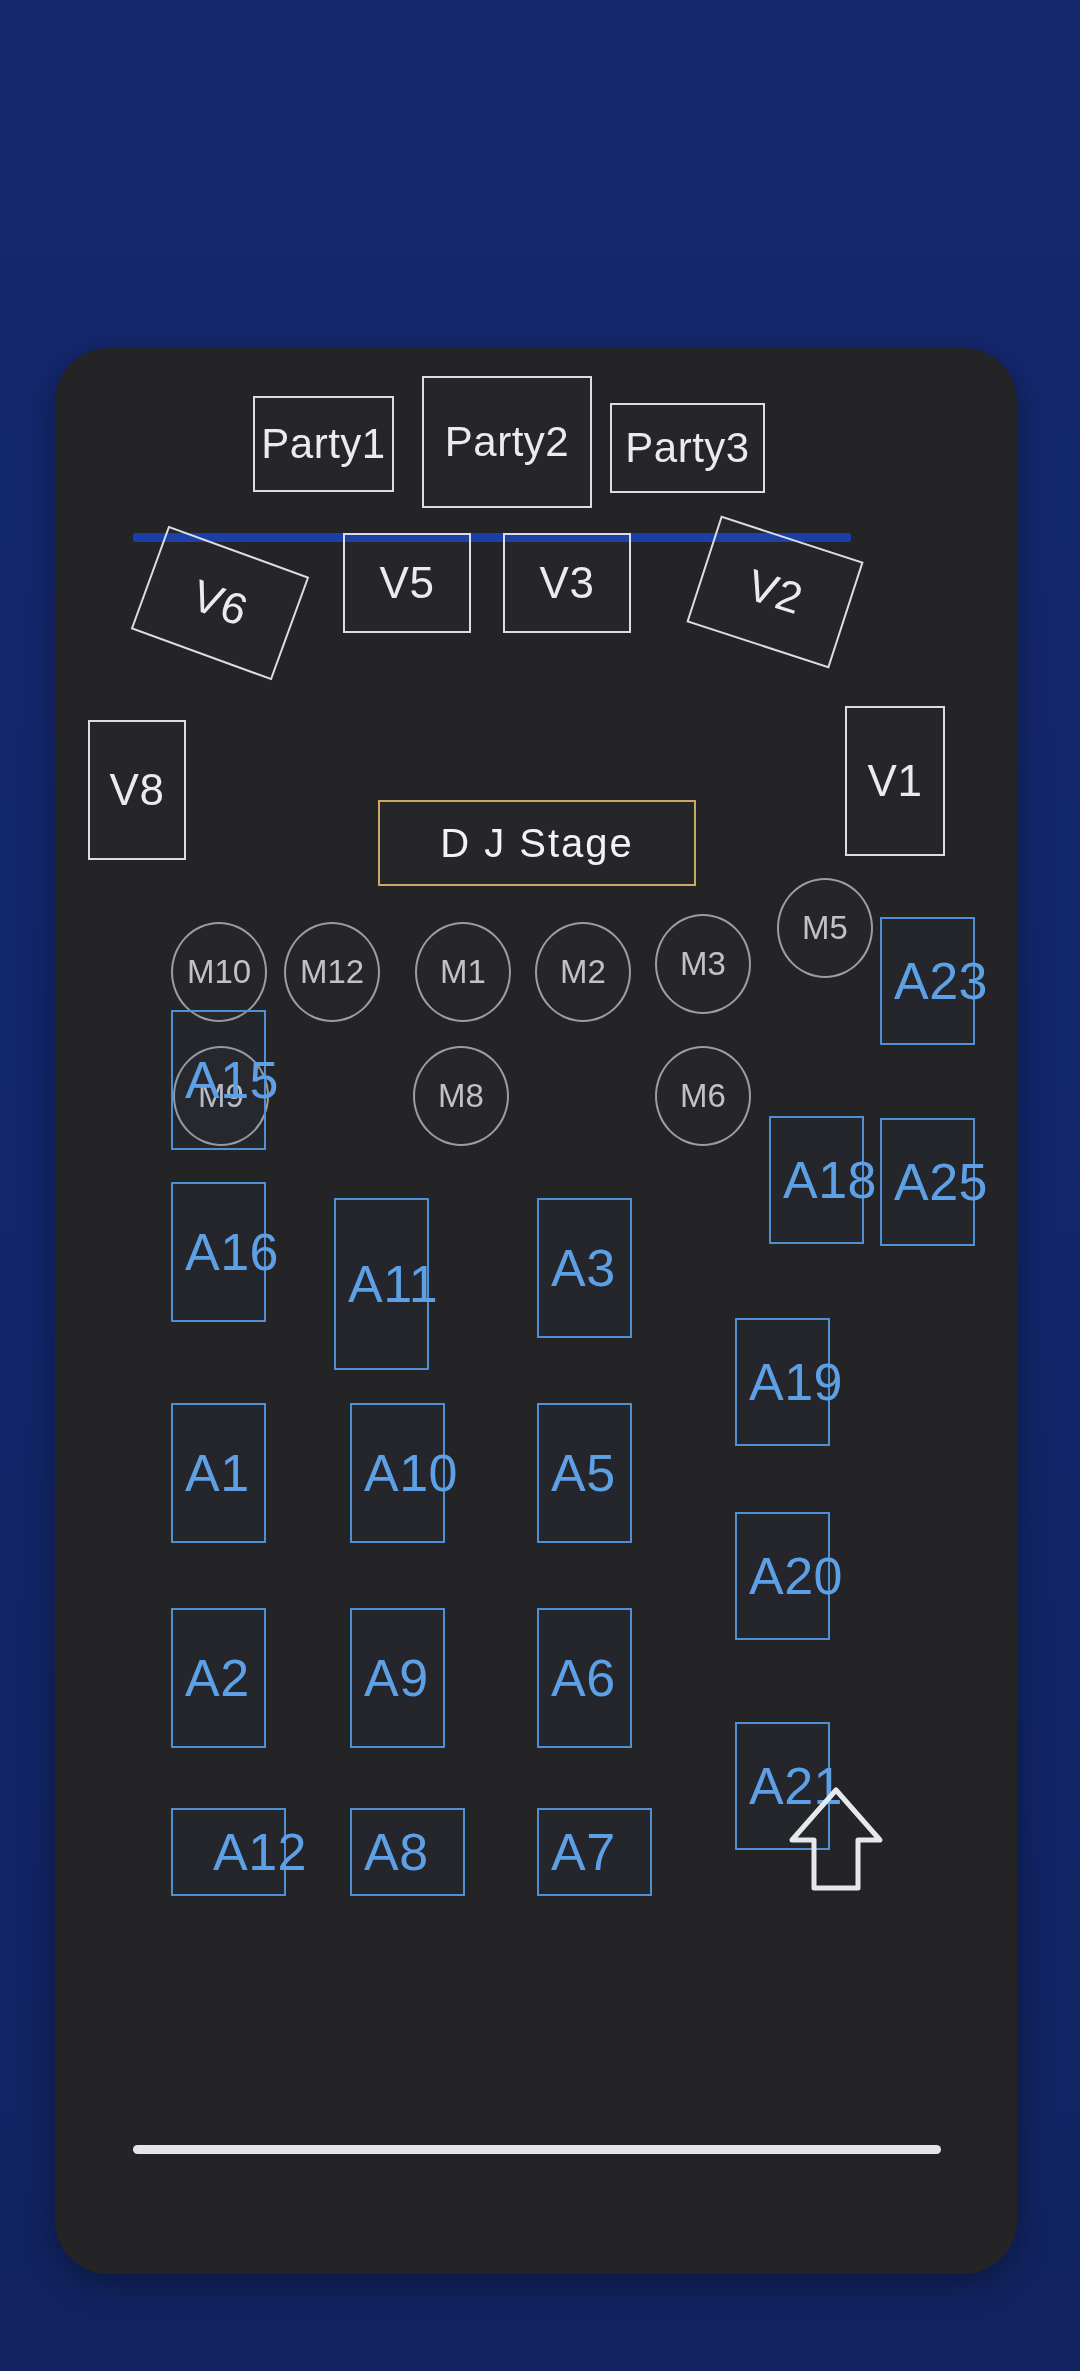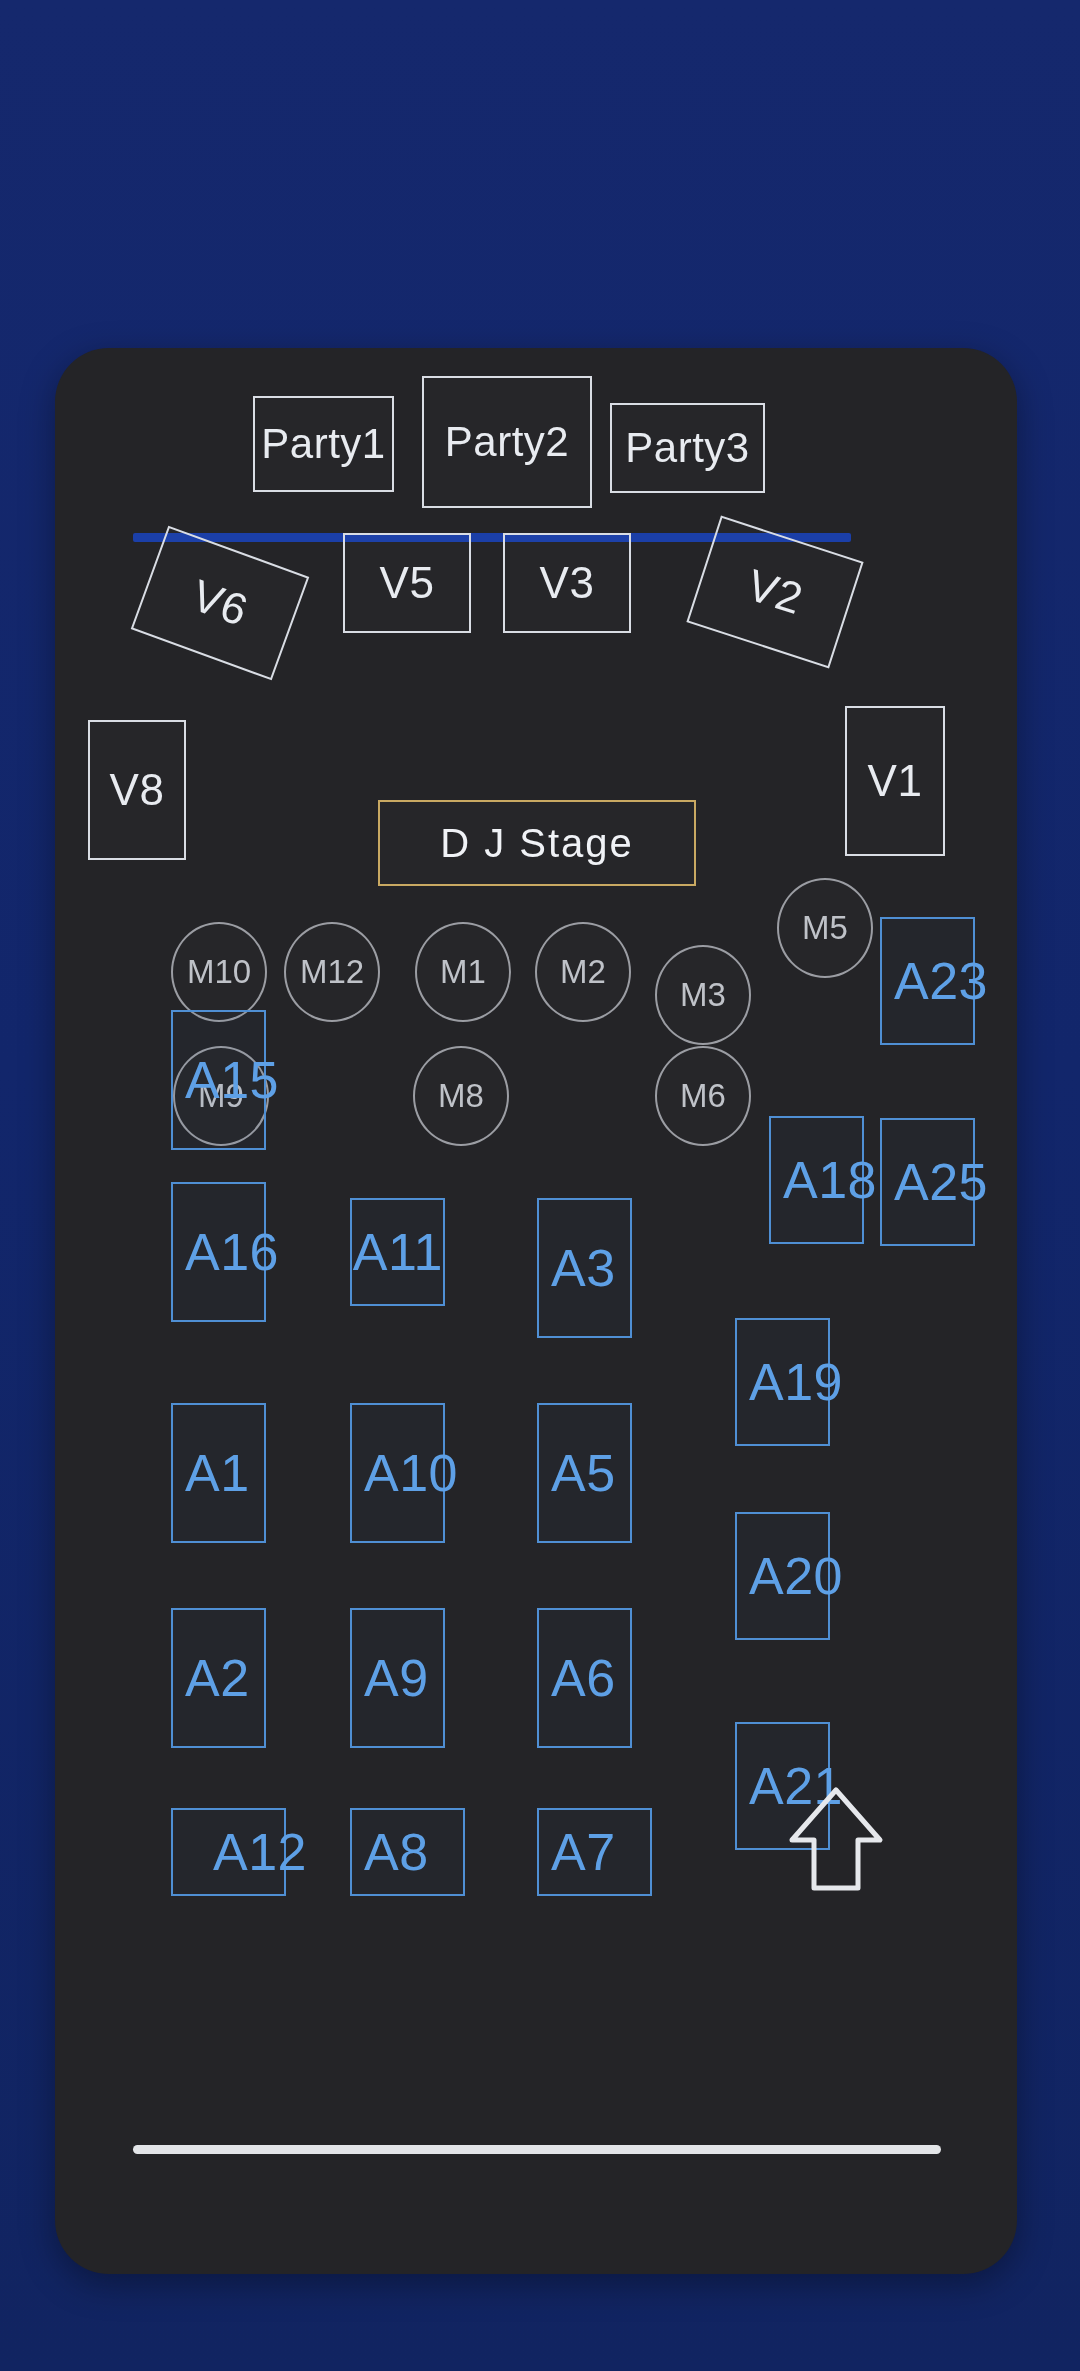--- a/index.html
+++ b/index.html
@@ -199,21 +199,21 @@
         </div>
         <div class="circle" style="left: 229px; top: 574px; width: 96px; height: 100px;">
           <span>M12</span>
         </div>
         <div class="circle" style="left: 360px; top: 574px; width: 96px; height: 100px;">
           <span>M1</span>
         </div>
         <div class="circle" style="left: 480px; top: 574px; width: 96px; height: 100px;">
           <span>M2</span>
         </div>
-        <div class="circle" style="left: 600px; top: 597px; width: 96px; height: 100px;">
+        <div class="circle" style="left: 600px; top: 566px; width: 96px; height: 100px;">
           <span>M3</span>
         </div>
         <div class="circle" style="left: 722px; top: 530px; width: 96px; height: 100px;">
           <span>M5</span>
         </div>
         <div class="circle" style="left: 118px; top: 698px; width: 96px; height: 100px;">
           <span>M9</span>
         </div>
         <div class="circle" style="left: 358px; top: 698px; width: 96px; height: 100px;">
           <span>M8</span>
@@ -241,21 +241,21 @@
         </div>
         <div class="box atable" style="left: 680px; top: 1374px; width: 95px; height: 128px;">
           <span>A21</span>
         </div>
         <div class="box atable" style="left: 116px; top: 662px; width: 95px; height: 140px;">
           <span>A15</span>
         </div>
         <div class="box atable" style="left: 116px; top: 834px; width: 95px; height: 140px;">
           <span>A16</span>
         </div>
-        <div class="box atable" style="left: 295px; top: 850px; width: 95px; height: 108px; justify-content: flex-end;">
+        <div class="box atable" style="left: 279px; top: 850px; width: 95px; height: 172px;">
           <span>A11</span>
         </div>
         <div class="box atable" style="left: 482px; top: 850px; width: 95px; height: 140px;">
           <span>A3</span>
         </div>
         <div class="box atable" style="left: 116px; top: 1055px; width: 95px; height: 140px;">
           <span>A1</span>
         </div>
         <div class="box atable" style="left: 295px; top: 1055px; width: 95px; height: 140px;">
           <span>A10</span>

